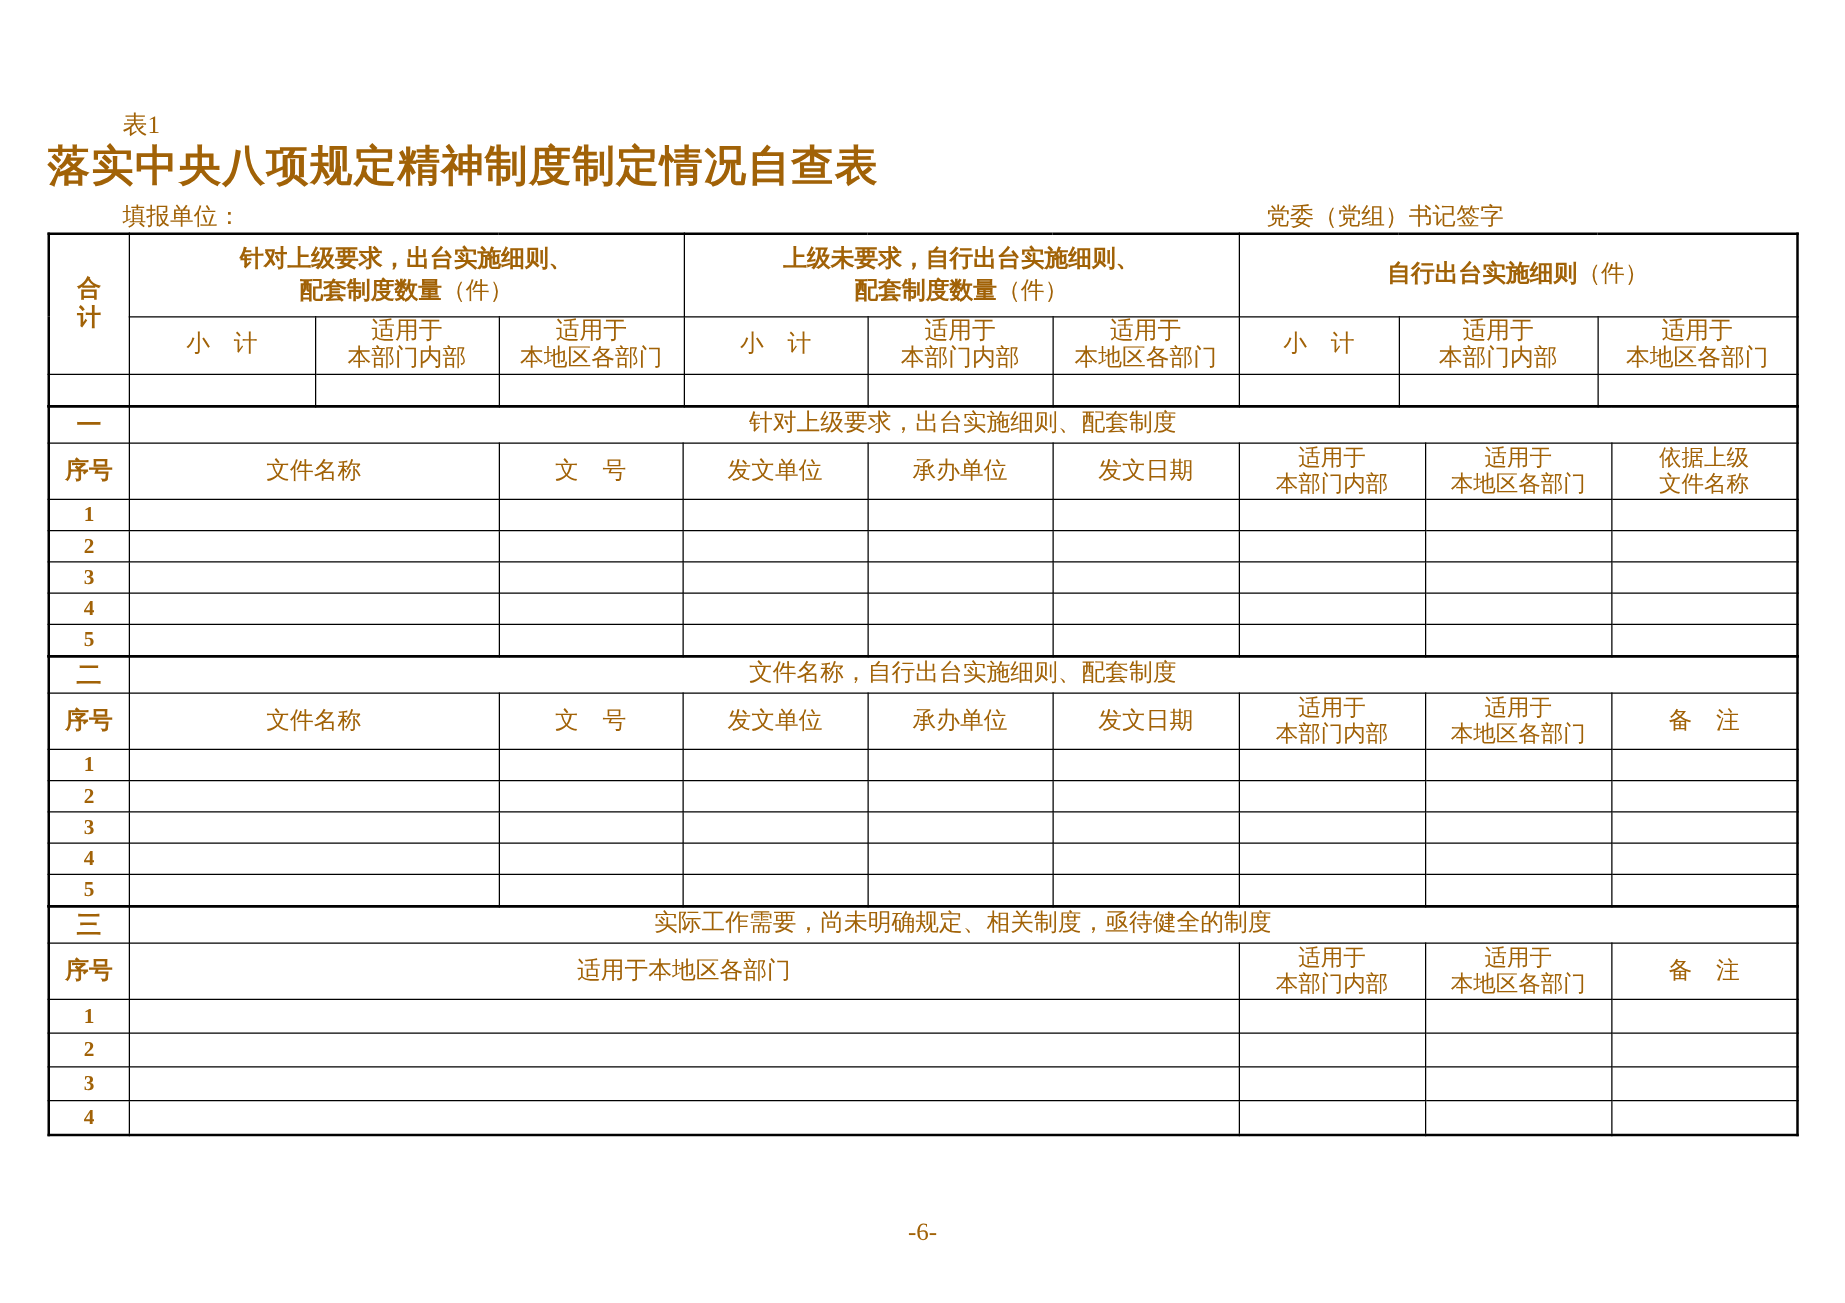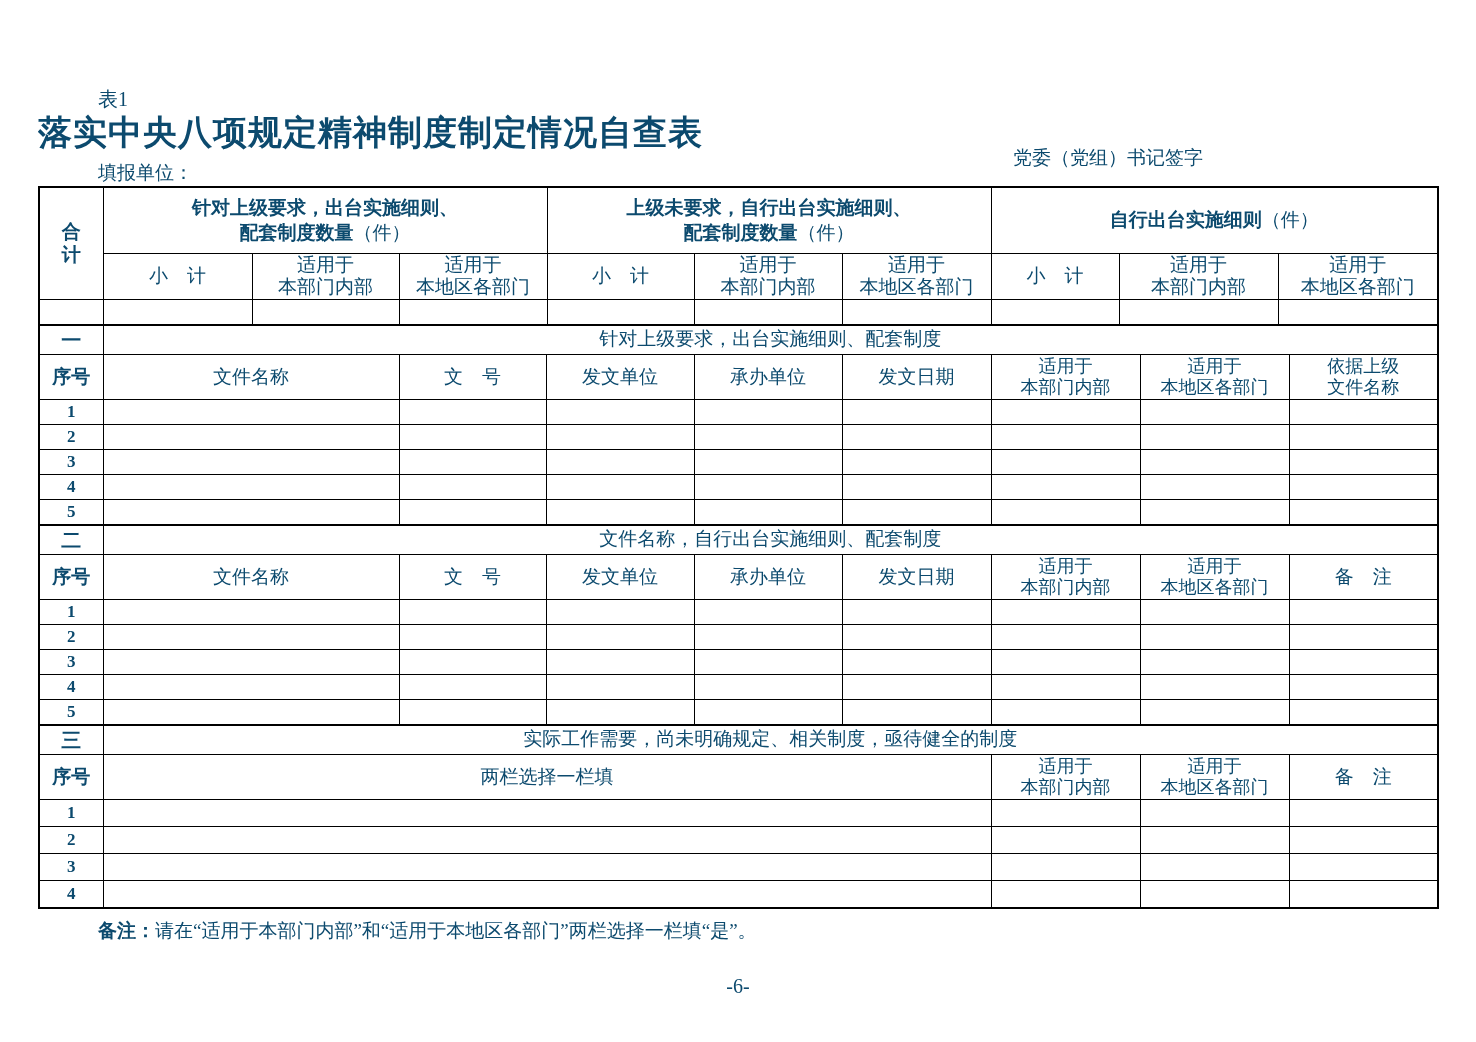--- a/index.html
+++ b/index.html
@@ -3,39 +3,39 @@
 <meta charset="utf-8">
 <style>
   * { box-sizing: border-box; }
   html, body { margin: 0; padding: 0; background: #e8e8e8; }
   .page {
     position: relative;
     width: 1476px;
     height: 1042px;
     background: #ffffff;
     font-family: "Liberation Serif", "DejaVu Serif", serif;
-    color: #0c4a6e;
+    color: #a16207;
     overflow: hidden;
   }
   .table-label {
     position: absolute; left: 98px; top: 86px;
     font-size: 20px;
   }
   .doc-title {
     position: absolute; left: 38px; top: 110px; width: 1400px;
     text-align: left;
     font-size: 34px; font-weight: bold;
     letter-spacing: 1px;
   }
   .unit-label {
     position: absolute; left: 98px; top: 160px;
     font-size: 19px;
   }
   .sign-label {
-    position: absolute; left: 1013px; top: 145px;
+    position: absolute; left: 1013px; top: 160px;
     font-size: 19px;
     text-align: center;
   }
   .tbl-wrap { position: absolute; left: 38px; top: 186px; width: 1402px; }
   table {
     border-collapse: collapse;
     table-layout: fixed;
     width: 1399px;
     border: 2px solid #000;
   }
@@ -324,21 +324,21 @@
           <col style="width:149px">
           <col style="width:149px">
       </colgroup>
       <tbody>
           <tr style="height:30px">
         <td class="sec-num">三</td>
         <td colspan="4" class="sec-title">实际工作需要，尚未明确规定、相关制度，亟待健全的制度</td>
       </tr>
       <tr style="height:45px">
         <td class="b">序号</td>
-        <td>两栏选择一栏填</td>
+        <td>适用于本地区各部门</td>
         <td class="pre sub">适用于
 本部门内部</td>
         <td class="pre sub">适用于
 本地区各部门</td>
         <td>备　注</td>
       </tr>
       <tr style="height:27px">
         <td class="rownum">1</td>
         <td></td>
             <td></td>
@@ -364,19 +364,16 @@
         <td></td>
             <td></td>
             <td></td>
             <td></td>
       </tr>
     </tbody>
       </table>
 
   </div>
 
-  <div class="note-line">
-    <span class="note-label">备注：</span><span>请在“适用于本部门内部”和“适用于本地区各部门”两栏选择一栏填“是”。</span>
-  </div>
 
   <div class="page-num">-6-</div>
 
 </div>
 
 </body></html>

